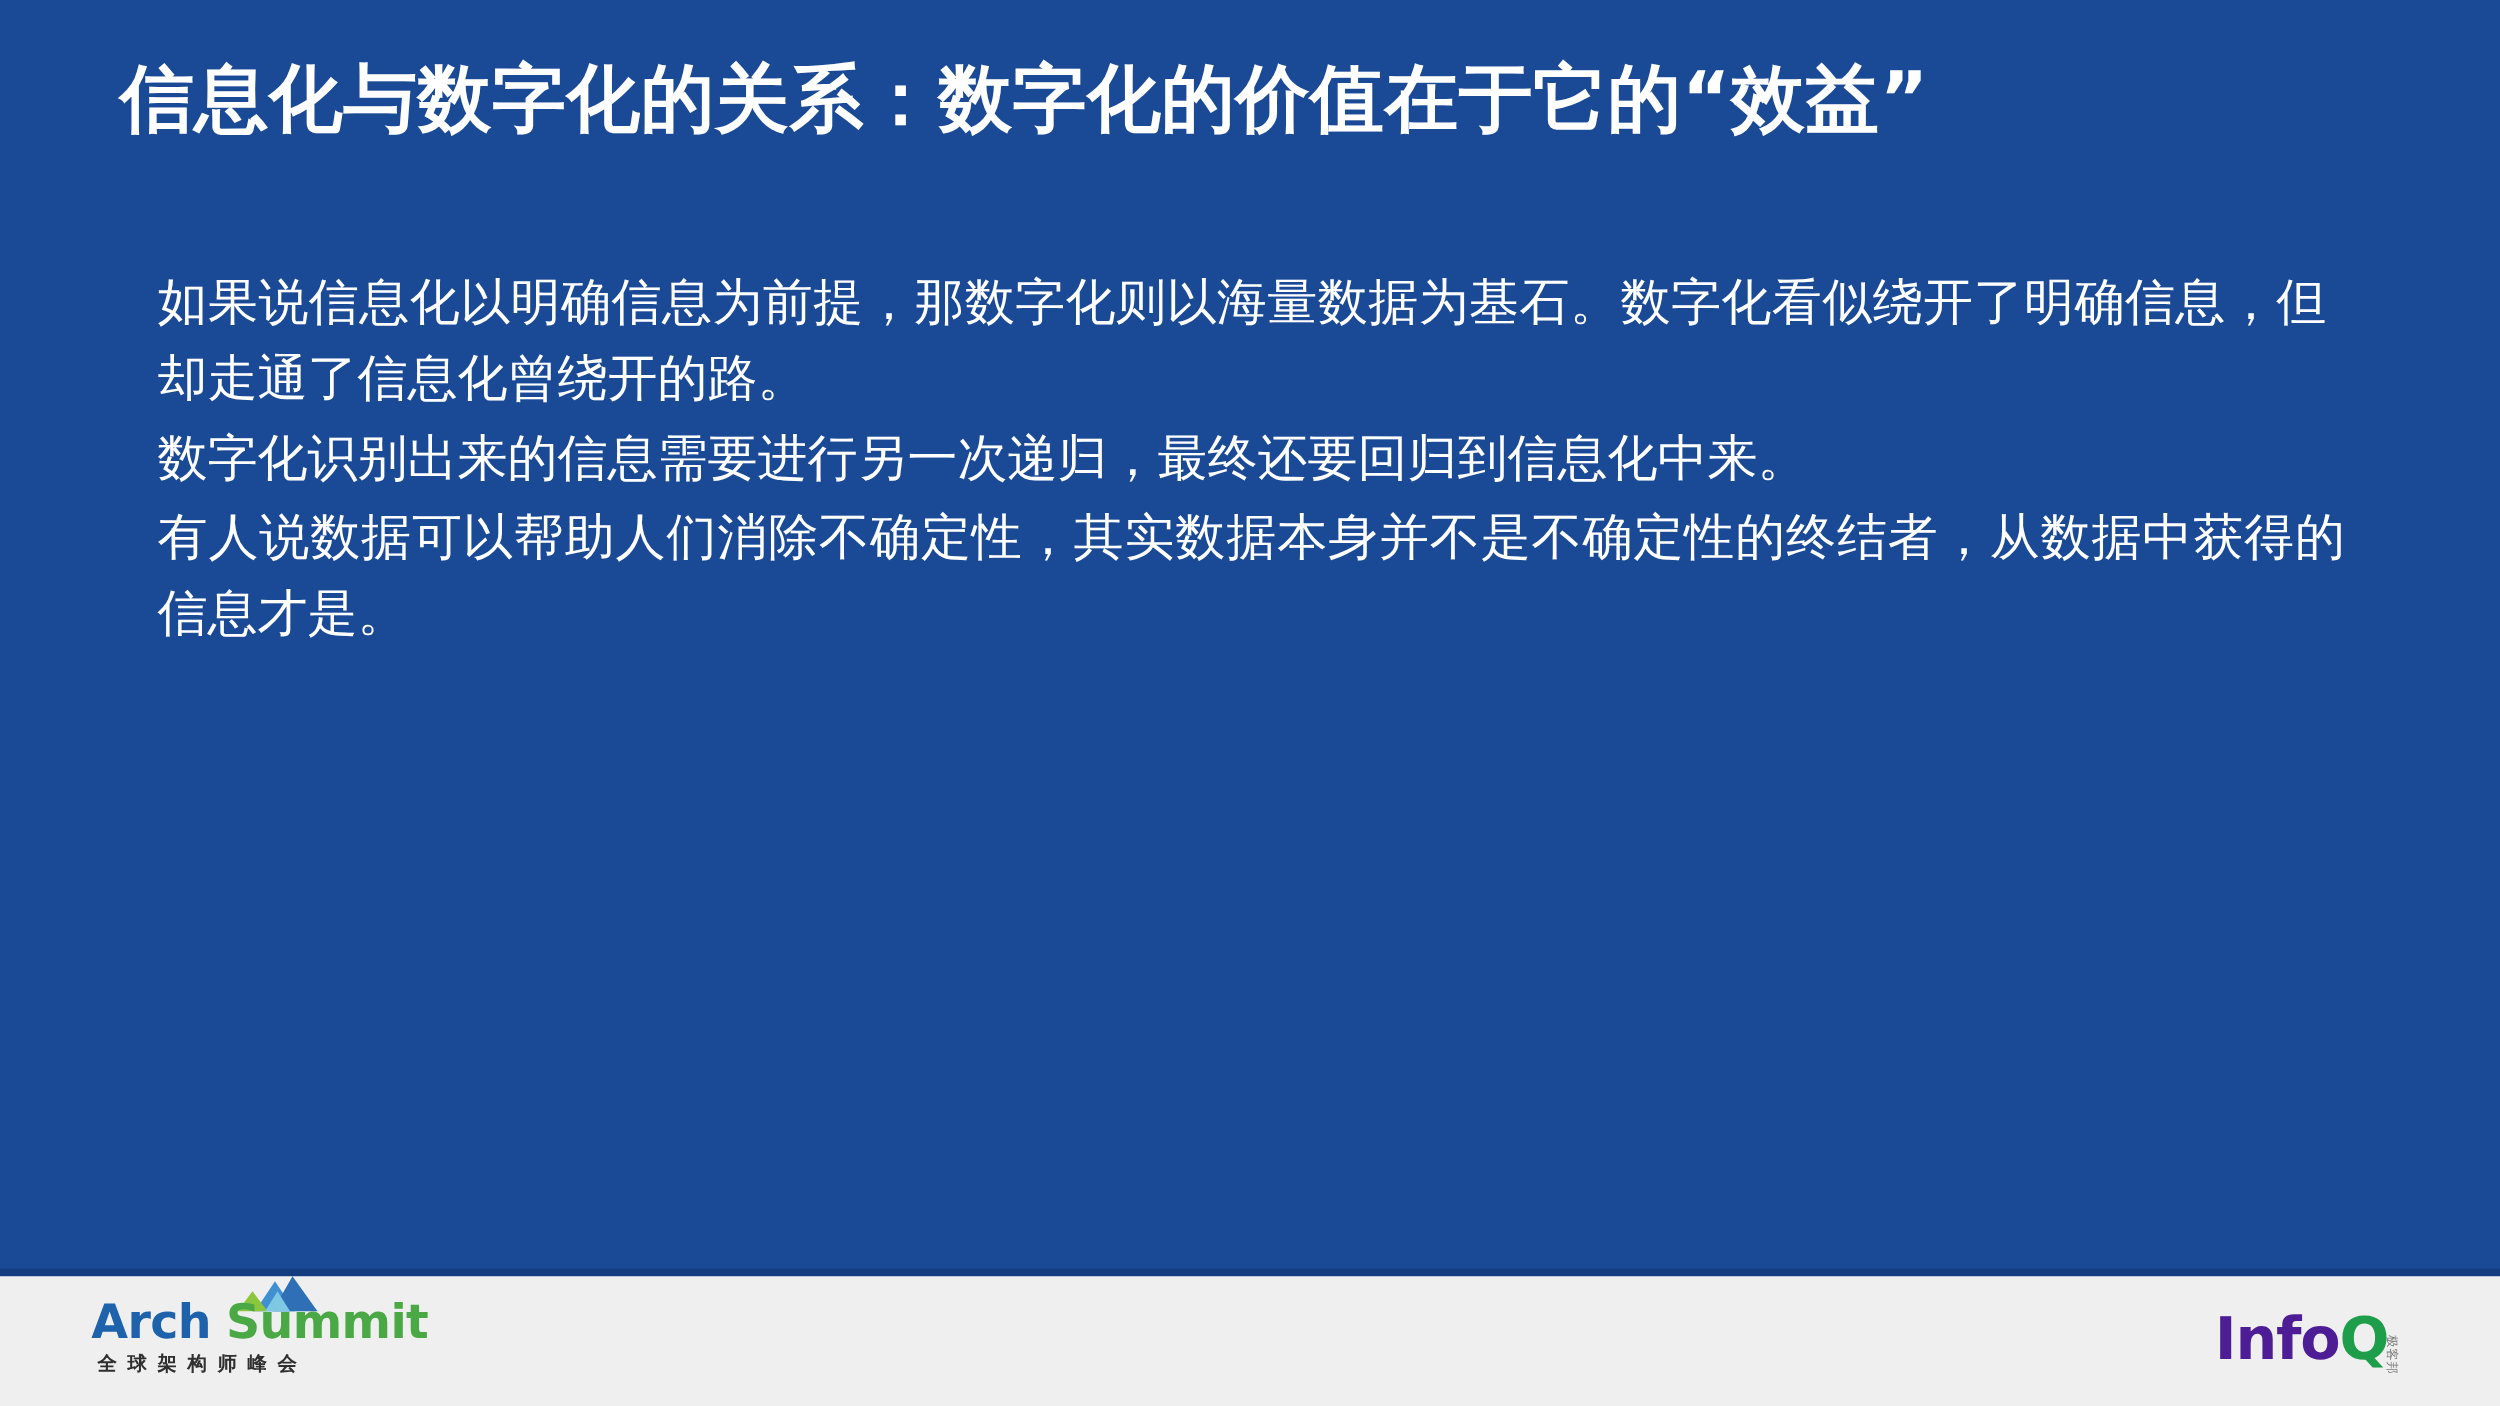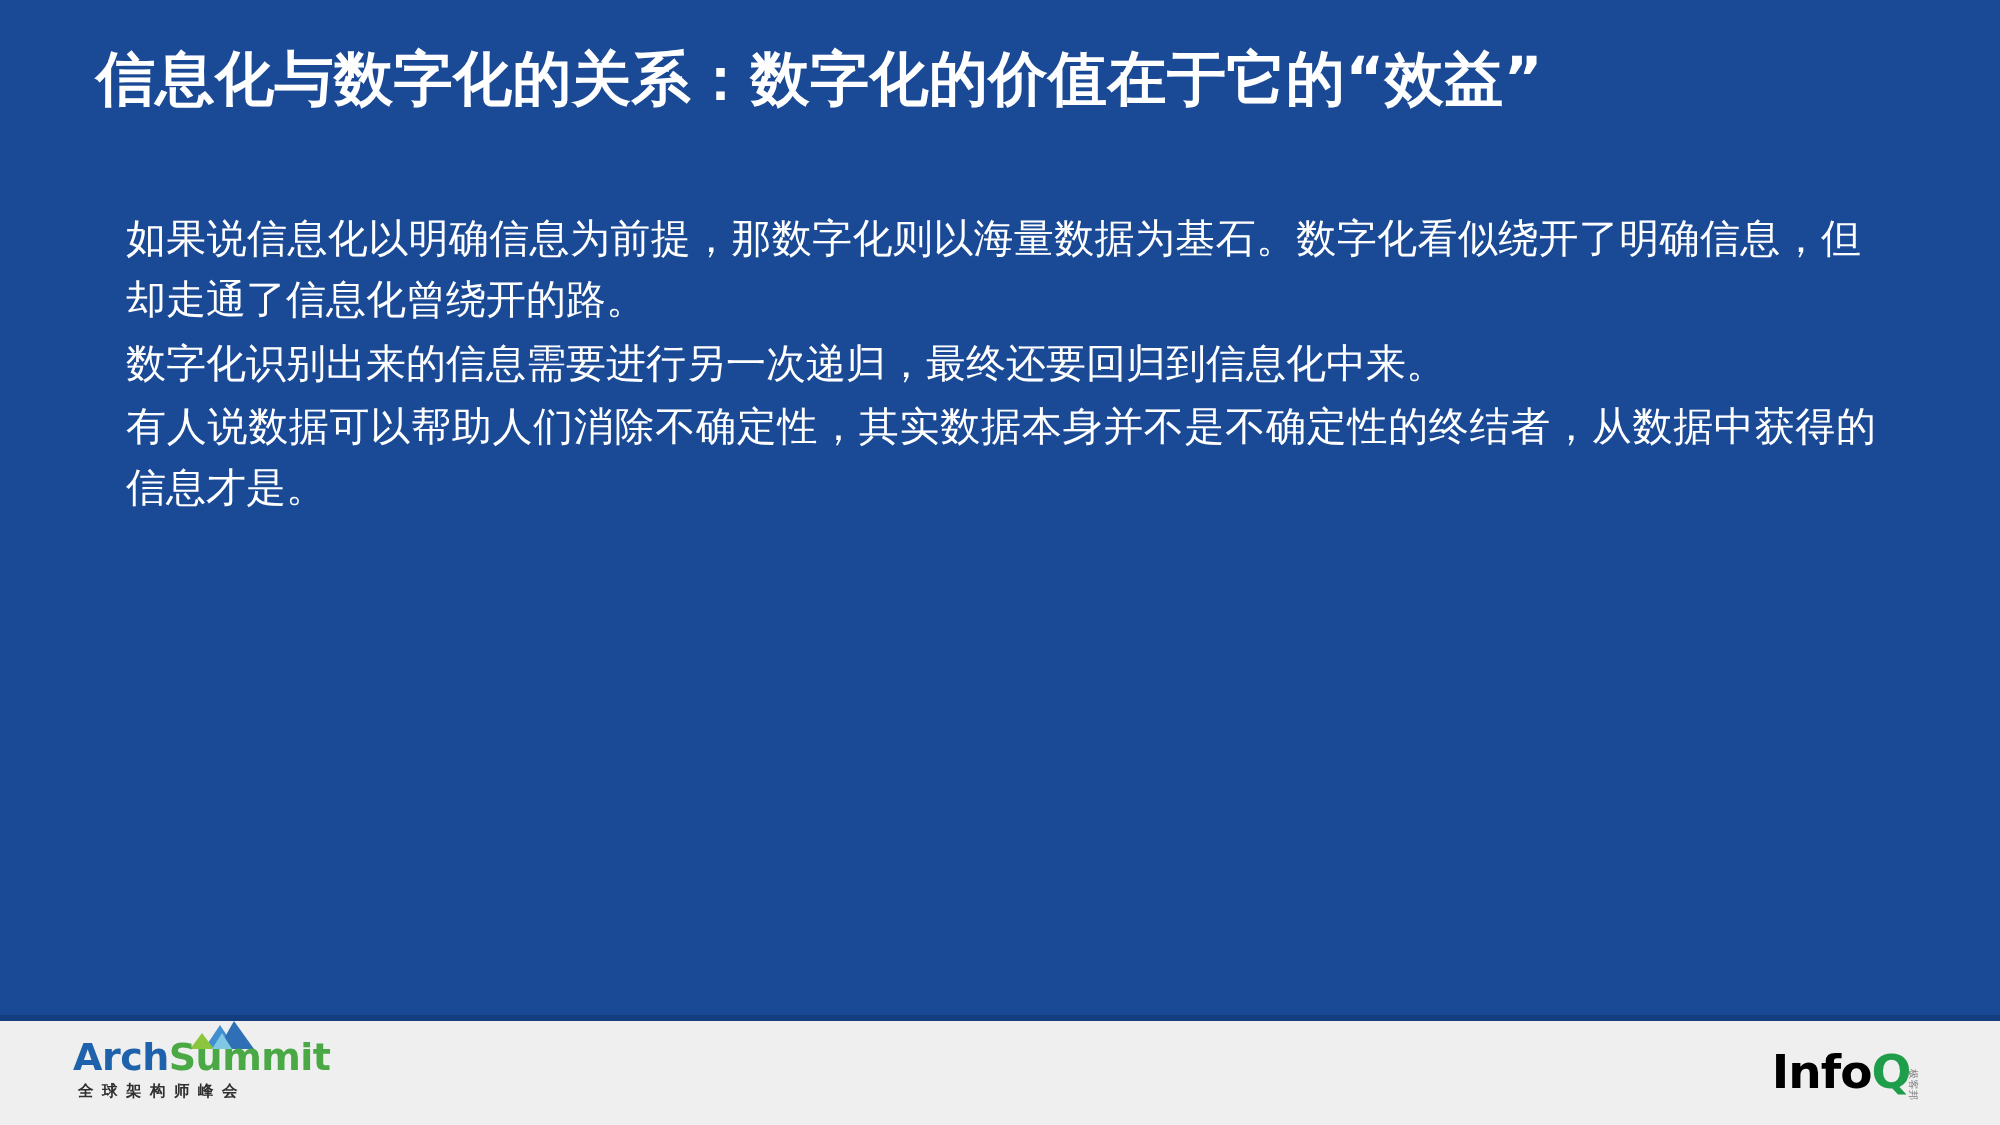--- a/index.html
+++ b/index.html
@@ -49,21 +49,21 @@
     width: 1750px;
   }
   .para {
     margin: 0 0 3px 0;
     color: #ffffff;
     font-size: 40px;
     line-height: 1.52;
     font-weight: 400;
     text-align: justify;
     text-justify: inter-ideograph;
-    font-family: Liberation Mono, monospace;
+    font-family: Liberation Sans, sans-serif;
   }
   .para.p1 { width: 1735px; }
   .para.p2 { width: 1750px; }
   .para.p3 { width: 1750px; }
   .para.p4 { width: 1750px; }
   .para.p5 { width: 1750px; }
 
   
   .footer-rule {
     position: absolute;
@@ -99,21 +99,21 @@
     position: absolute;
     left: 0;
     top: 4px;
     font-size: 38px;
     font-weight: 700;
     letter-spacing: -0.5px;
     line-height: 40px;
     font-family: "DejaVu Sans", "Liberation Sans", sans-serif;
   }
   .as-arch { color: #1d62ab; margin-left: 31px; }
-  .as-summit { color: #4aa845; }
+  .as-summit { color: #4aa845; margin-left: 12px; }
   .as-peak {
     position: absolute;
     right: 26px;
     top: -14px;
     width: 96px;
     height: 34px;
   }
   .as-sub {
     position: absolute;
     left: 2px;
@@ -134,21 +134,21 @@
     top: 22px;
     height: 58px;
   }
   .iq-word {
     font-size: 47px;
     font-weight: 700;
     letter-spacing: -1px;
     line-height: 58px;
     font-family: "DejaVu Sans", "Liberation Sans", sans-serif;
   }
-  .iq-info { color: #000000; }
+  .iq-info { color: #4c1d95; }
   .iq-q { color: #1e9e4a; }
   .iq-tag {
     display: inline-block;
     color: #7b7b7b;
     font-size: 10px;
     letter-spacing: 0.5px;
     transform: rotate(90deg);
     transform-origin: left center;
     position: relative;
     top: -16px;

